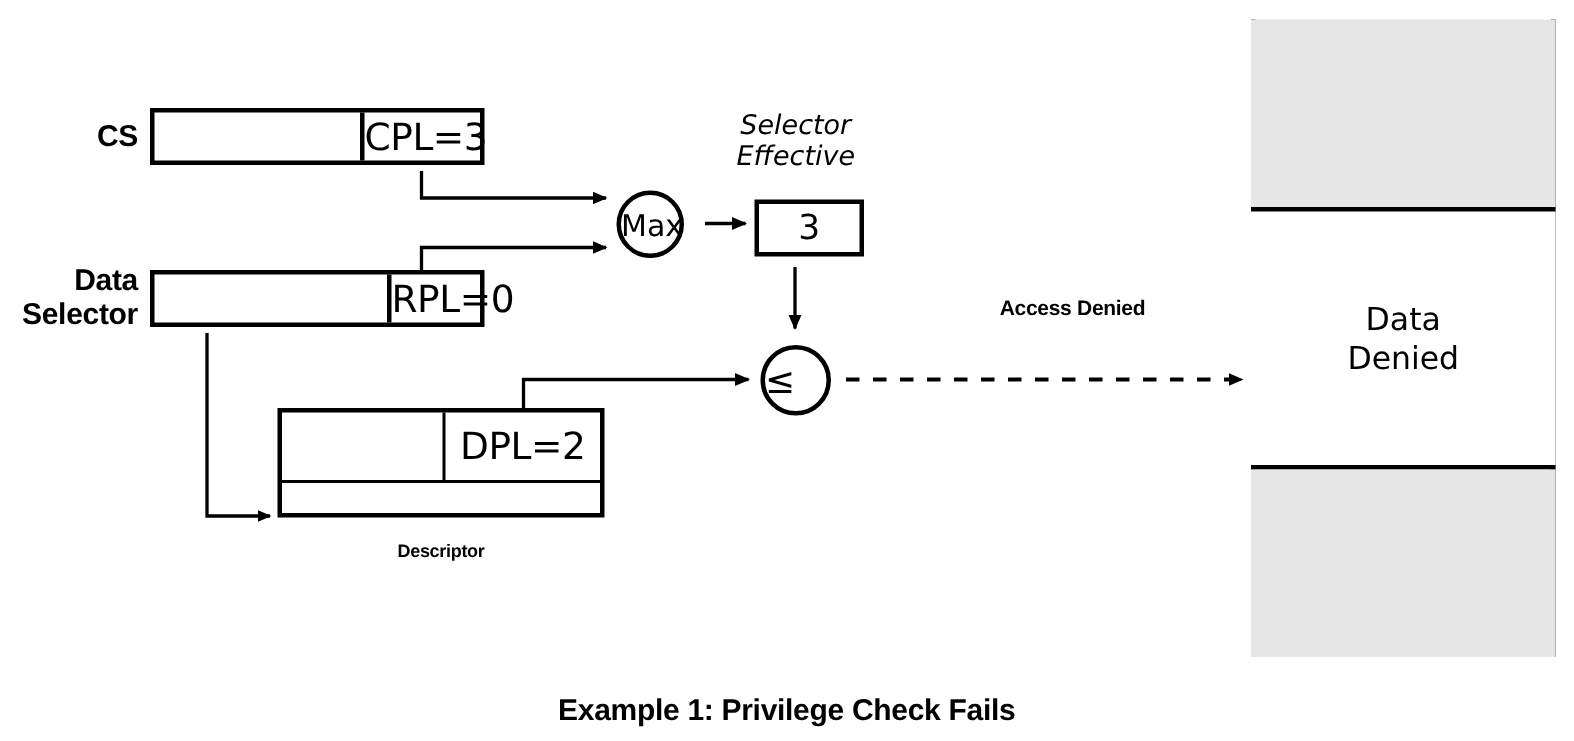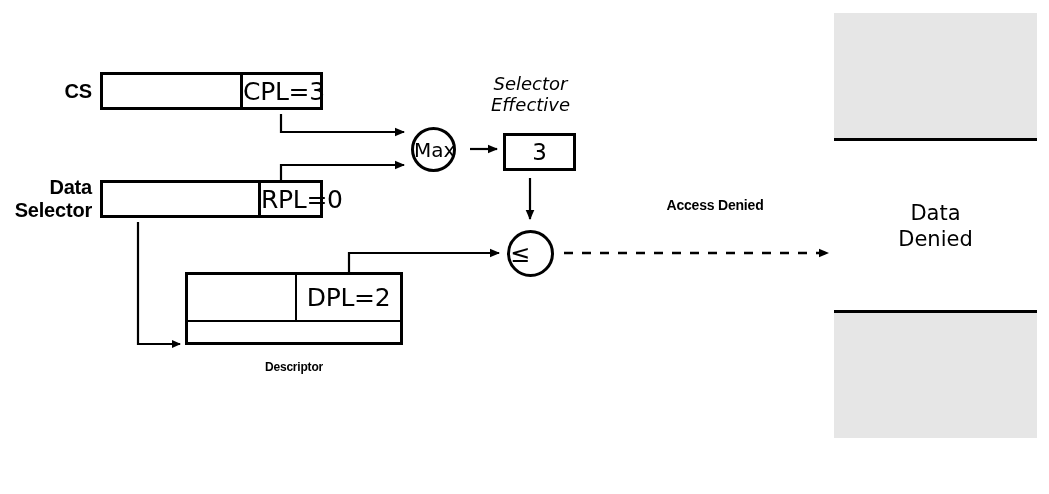--- a/index.html
+++ b/index.html
@@ -295,14 +295,17 @@
     <div class="mem-seg mem-gray" style="top:0; height:125px;"></div>
     <div class="mem-seg mem-white" style="top:125px; height:175px;">
       <div>
         <div>Data</div>
         <div>Denied</div>
       </div>
     </div>
     <div class="mem-seg mem-gray" style="top:300px; height:125px;"></div>
   </div>
 
+  <div class="caption" style="left:0; top:463px;">
+    <span>Example 1: Privilege Check Fails</span>
+  </div>
 
 </div>
 
 </body></html>

